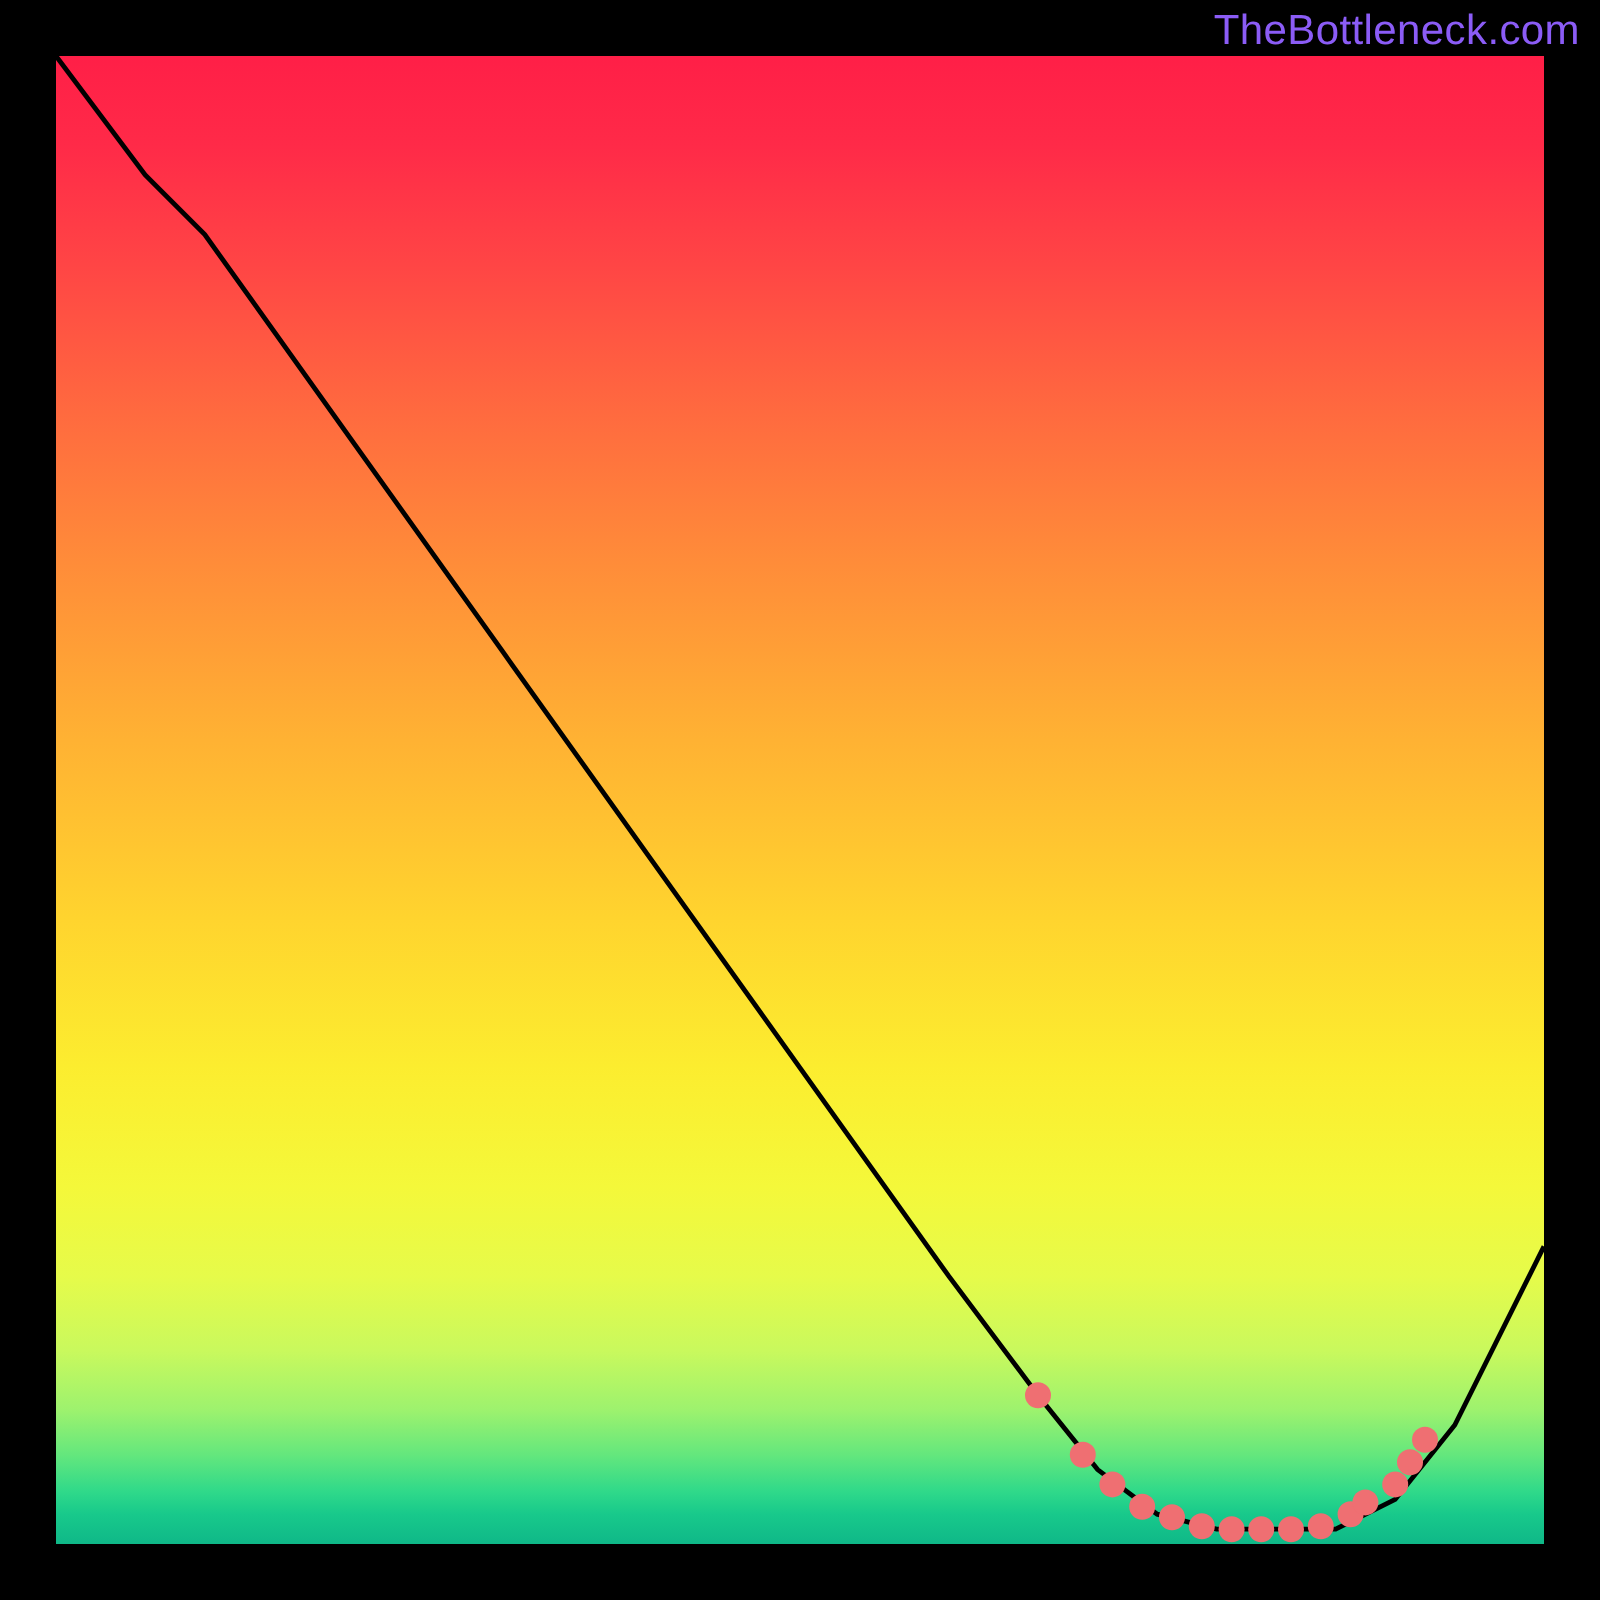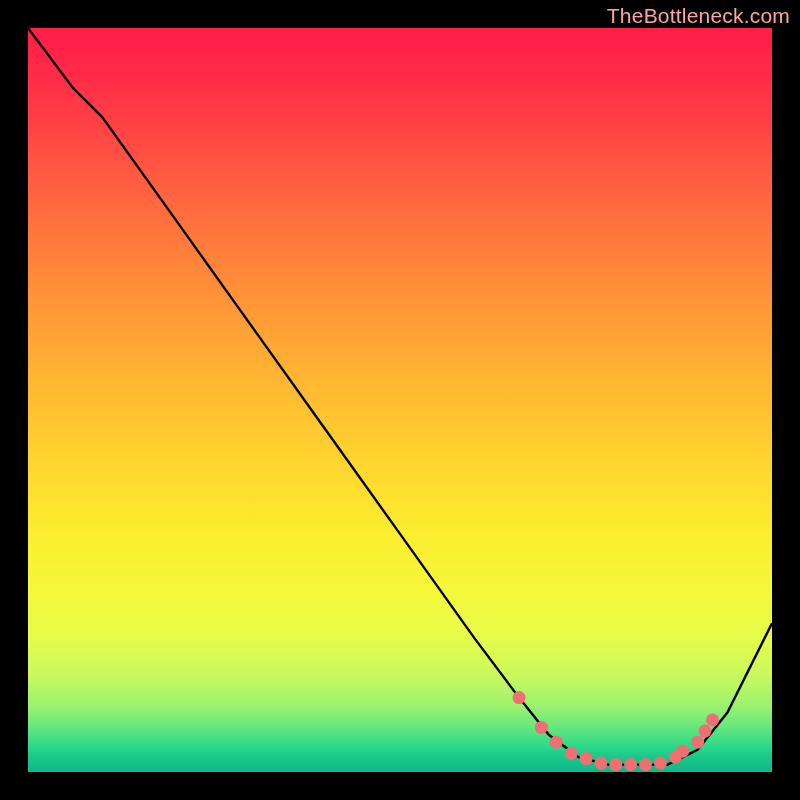--- a/index.html
+++ b/index.html
@@ -14,21 +14,21 @@
   .frame {
     position: relative;
     width: 800px;
     height: 800px;
     background: #000;
   }
   .watermark {
     position: absolute;
     top: 4px;
     right: 10px;
-    color: #fca5a5;
+    color: #8b5cf6;
     font-size: 21px;
     font-weight: 500;
     letter-spacing: 0.2px;
     z-index: 5;
   }
   .plot {
     position: absolute;
     left: 28px;
     top: 28px;
     width: 744px;

